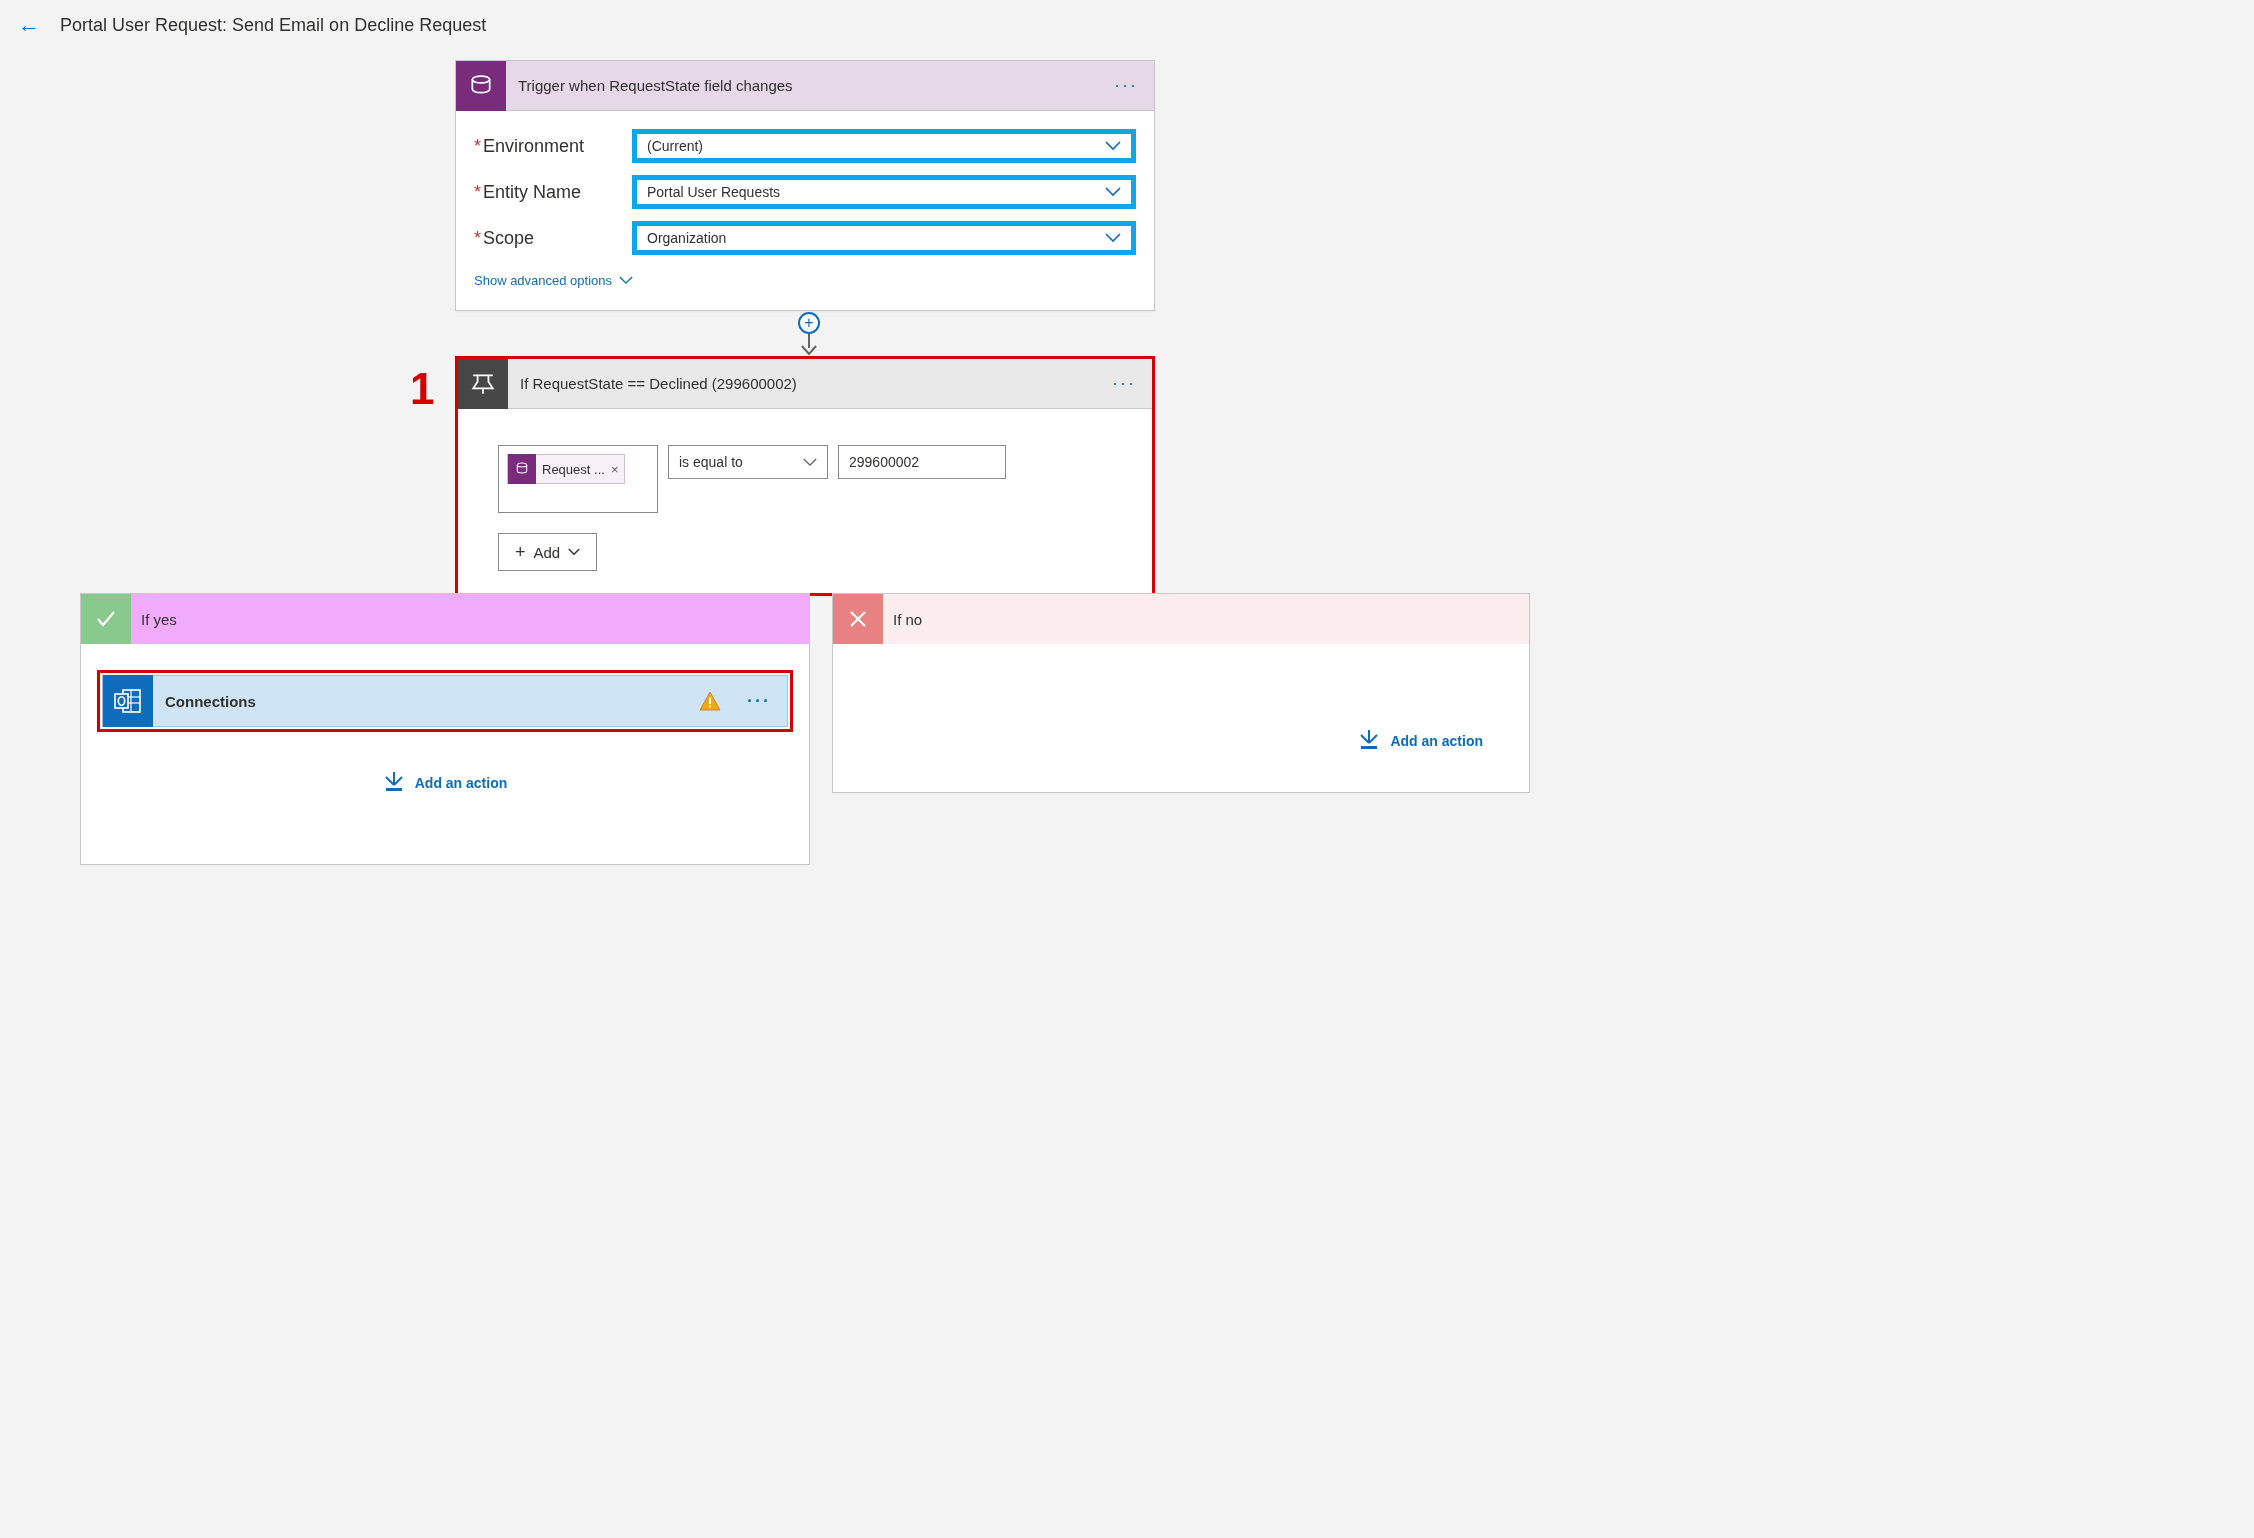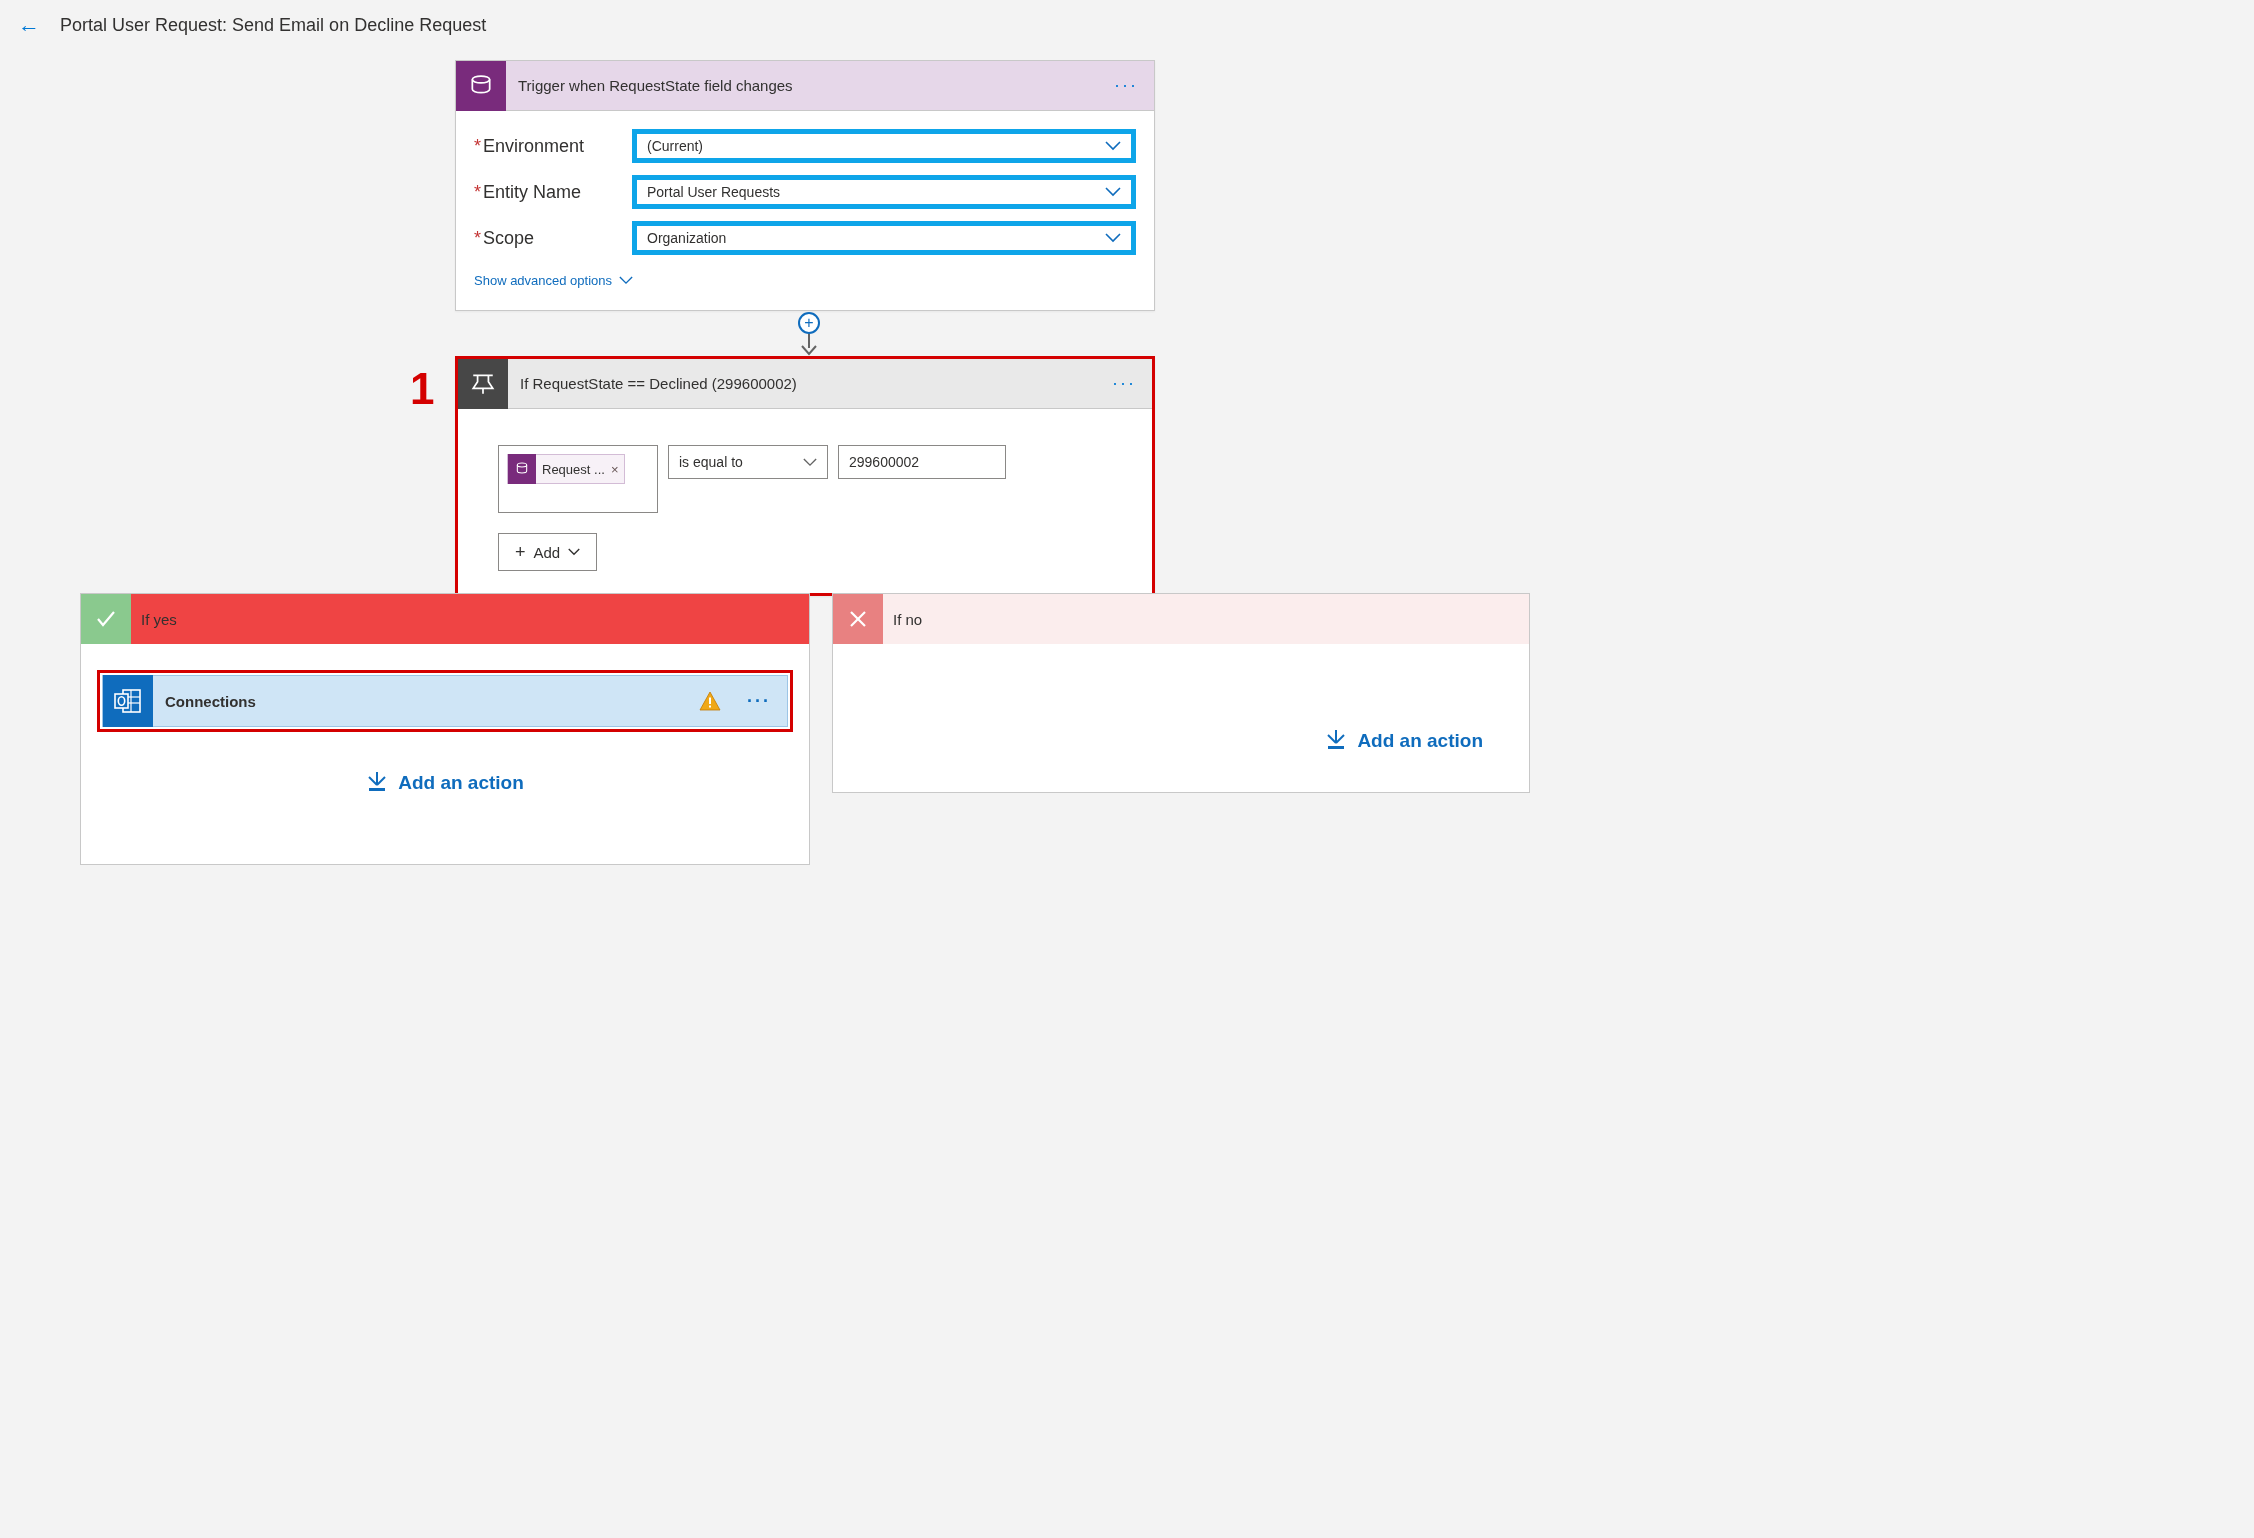--- a/index.html
+++ b/index.html
@@ -232,21 +232,21 @@
     height: 50px;
     display: flex;
     align-items: center;
   }
   .branch-icon {
     width: 50px; height: 50px;
     display: flex; align-items: center; justify-content: center;
   }
   .branch-title { padding: 0 10px; font-size: 15px; }
   .yes-branch { left: 80px; top: 533px; width: 730px; height: 272px; }
-  .yes-branch .branch-header { background: #ef4444; }
+  .yes-branch .branch-header { background: #f0abfc; }
   .yes-branch .branch-icon { background: #8ac98e; color: #fff; }
   .no-branch { left: 832px; top: 533px; width: 698px; height: 200px; }
   .no-branch .branch-header { background: #fbeded; }
   .no-branch .branch-icon { background: #e88181; color: #fff; }
 
   .branch-body {
     padding: 26px 22px 20px 22px;
     font-weight: bold;
   }
 
@@ -271,21 +271,21 @@
   .action-title { padding: 0 12px; font-size: 15px; flex: 1; }
   .warn { color: #e69b0b; font-size: 20px; padding: 0 10px; }
 
   
   .add-action {
     display: flex;
     align-items: center;
     justify-content: center;
     gap: 10px;
     color: #0f6cbd;
-    font-size: 19px;
+    font-size: 14px;
     margin-top: 40px;
     cursor: pointer;
   }
   .add-action-icon {
     width: 22px;
   }
   .no-branch .add-action { margin-top: 60px; margin-right: 24px; justify-content: flex-end; }
 
   svg { display: block; }
 </style>

